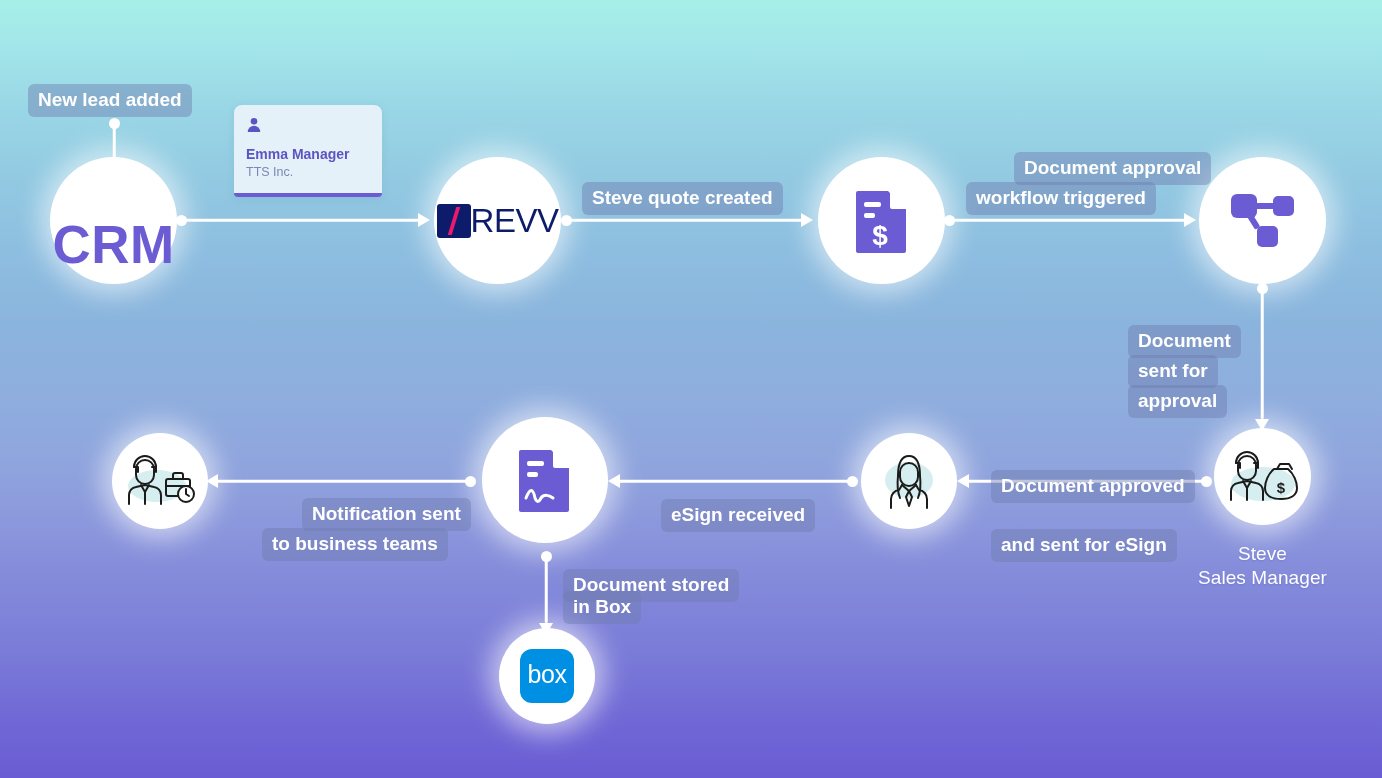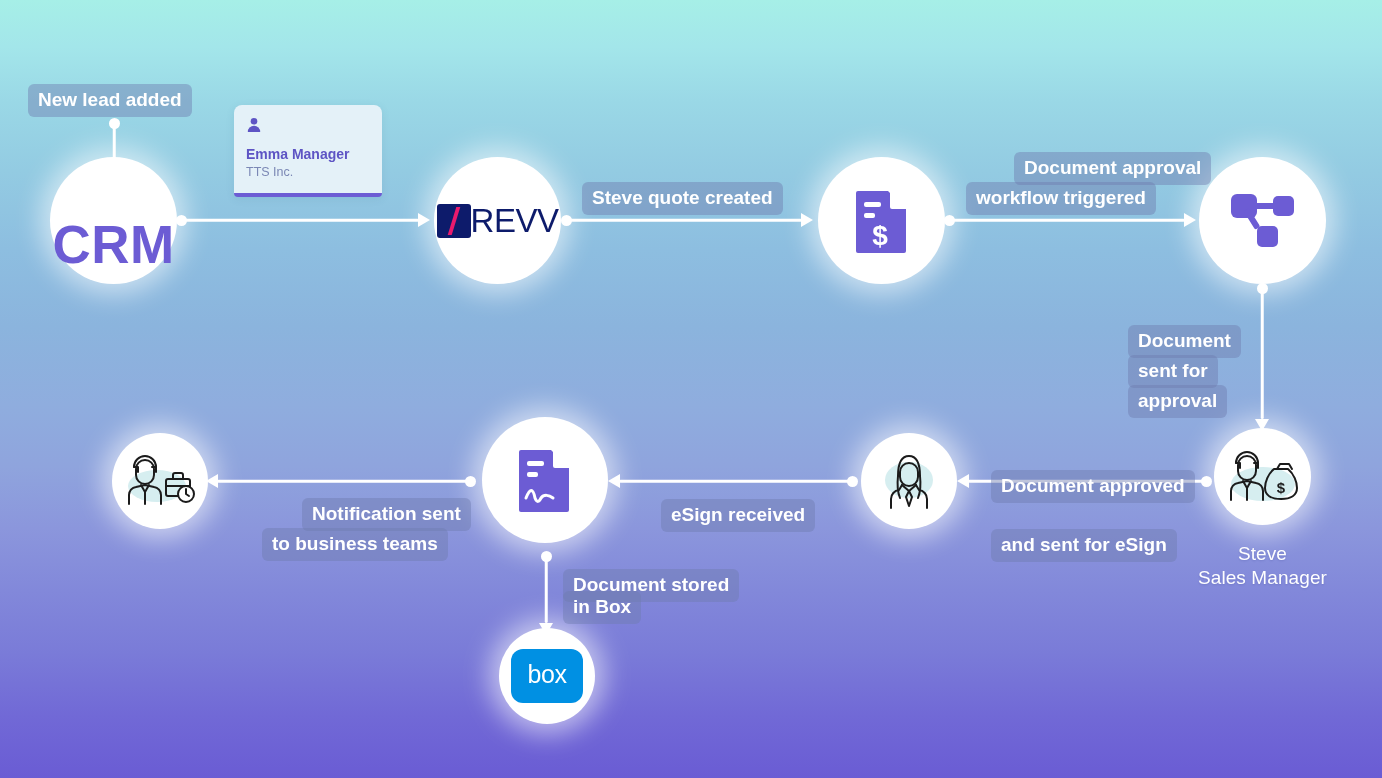--- a/index.html
+++ b/index.html
@@ -79,21 +79,21 @@
   .revv-word {
     color: #0d1b6b;
     font-size: 33px;
     font-weight: 400;
     letter-spacing: -0.5px;
     font-family: "Liberation Sans", sans-serif;
   }
 
   
   .box-mark {
-    width: 72px; height: 54px;
+    width: 54px; height: 54px;
     background: #0090e3;
     border-radius: 12px;
     display: flex; align-items: center; justify-content: center;
   }
   .box-word {
     color: #ffffff;
     font-size: 25px;
     font-weight: 400;
     letter-spacing: -0.5px;
     line-height: 1;

